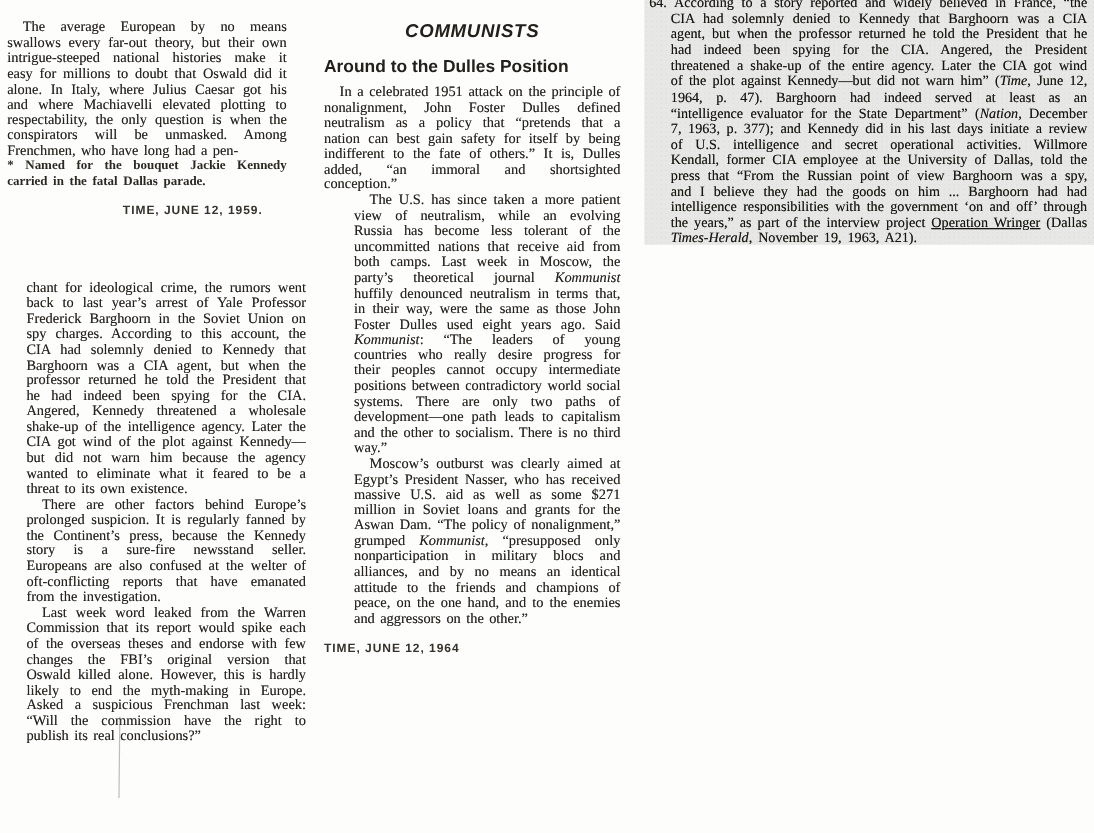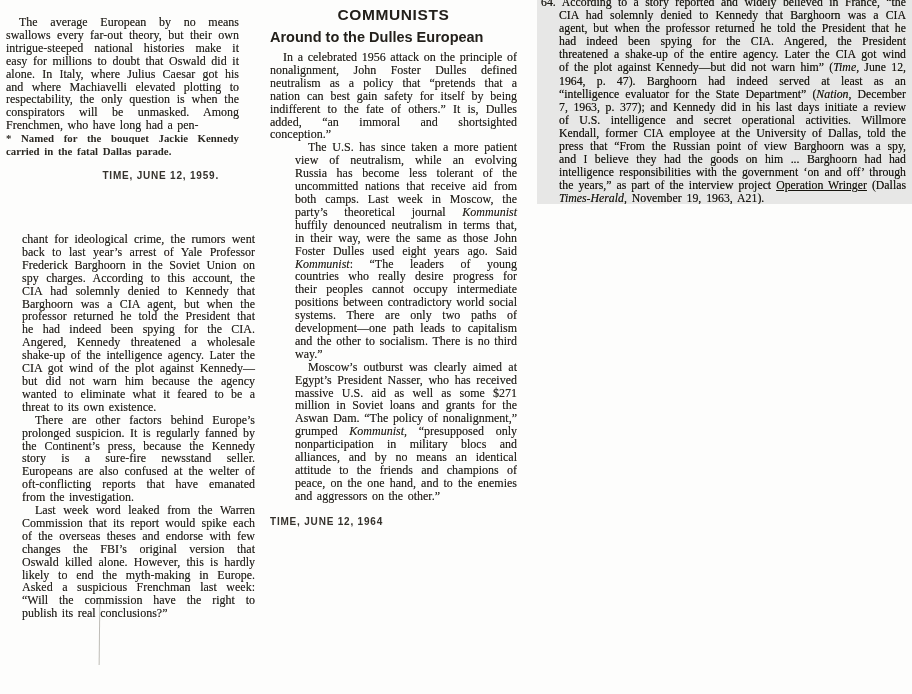--- a/index.html
+++ b/index.html
@@ -22,23 +22,23 @@
     font-size:10.8px;line-height:12.5px;font-weight:bold;
     text-align:justify;color:#2b2822;word-spacing:2px;
   }
   .credit{
     margin-top:13px;
     font-family:"Liberation Sans", sans-serif;font-weight:bold;
     font-size:10px;letter-spacing:0.8px;color:#35322c;
   }
   .credit.right{text-align:right;padding-right:20px;}
   .section-title{
-    margin:0;text-align:center;
+    margin:12px;text-align:center;
     font-family:"Liberation Sans", sans-serif;font-weight:bold;
-    font-size:15.5px;letter-spacing:0.6px;color:#23201b;
+    font-size:15.5px;letter-spacing:0.6px;color:#23201b;font-style:italic;
   }
   .article-title{
     margin:5px 0 0 0;
     font-family:"Liberation Sans", sans-serif;font-weight:bold;
     font-size:14.5px;color:#23201b;
   }
   #middle .body{margin-top:6px;}
   #middle .body + .body{margin-top:0;margin-left:25px;}
   .pagenum{
     margin:3px 0 0 -9px;
@@ -77,22 +77,22 @@
   </section>
 
   <section class="col" id="left-b" style="left:22px;top:233px;width:233px;">
     <p class="body">chant for ideological crime, the rumors went back to last year’s arrest of Yale Professor Frederick Barghoorn in the Soviet Union on spy charges. According to this account, the CIA had solemnly denied to Kennedy that Barghoorn was a CIA agent, but when the professor returned he told the President that he had indeed been spying for the CIA. Angered, Kennedy threatened a wholesale shake-up of the intelligence agency. Later the CIA got wind of the plot against Kennedy—but did not warn him because the agency wanted to eliminate what it feared to be a threat to its own existence.</p>
     <p class="body indent">There are other factors behind Europe’s prolonged suspicion. It is regularly fanned by the Continent’s press, because the Kennedy story is a sure-fire newsstand seller. Europeans are also confused at the welter of oft-conflicting reports that have emanated from the investigation.</p>
     <p class="body indent">Last week word leaked from the Warren Commission that its report would spike each of the overseas theses and endorse with few changes the FBI’s original version that Oswald killed alone. However, this is hardly likely to end the myth-making in Europe. Asked a suspicious Frenchman last week: “Will the commission have the right to publish its real conclusions?”</p>
   </section>
 
   <section class="col" id="middle" style="left:270px;top:6px;width:247px;">
     <h1 class="section-title">COMMUNISTS</h1>
-    <h2 class="article-title">Around to the Dulles European</h2>
-    <p class="body indent">In a celebrated 1956 attack on the principle of nonalignment, John Foster Dulles defined neutralism as a policy that “pretends that a nation can best gain safety for itself by being indifferent to the fate of others.” It is, Dulles added, “an immoral and shortsighted conception.”</p>
+    <h2 class="article-title">Around to the Dulles Position</h2>
+    <p class="body indent">In a celebrated 1951 attack on the principle of nonalignment, John Foster Dulles defined neutralism as a policy that “pretends that a nation can best gain safety for itself by being indifferent to the fate of others.” It is, Dulles added, “an immoral and shortsighted conception.”</p>
     <p class="body indent">
       <span>The U.S. has since taken a more patient view of neutralism, while an evolving Russia has become less tolerant of the uncommitted nations that receive aid from both camps. Last week in Moscow, the party’s theoretical journal </span><i>Kommunist</i><span> huffily denounced neutralism in terms that, in their way, were the same as those John Foster Dulles used eight years ago. Said </span><i>Kommunist</i><span>: “The leaders of young countries who really desire progress for their peoples cannot occupy intermediate positions between contradictory world social systems. There are only two paths of development—one path leads to capitalism and the other to socialism. There is no third way.”</span>
     </p>
     <p class="body indent">
       <span>Moscow’s outburst was clearly aimed at Egypt’s President Nasser, who has received massive U.S. aid as well as some $271 million in Soviet loans and grants for the Aswan Dam. “The policy of nonalignment,” grumped </span><i>Kommunist</i><span>, “presupposed only nonparticipation in military blocs and alliances, and by no means an identical attitude to the friends and champions of peace, on the one hand, and to the enemies and aggressors on the other.”</span>
     </p>
     <p class="credit">TIME, JUNE 12, 1964</p>
   </section>
 
   <aside class="col" id="right">

